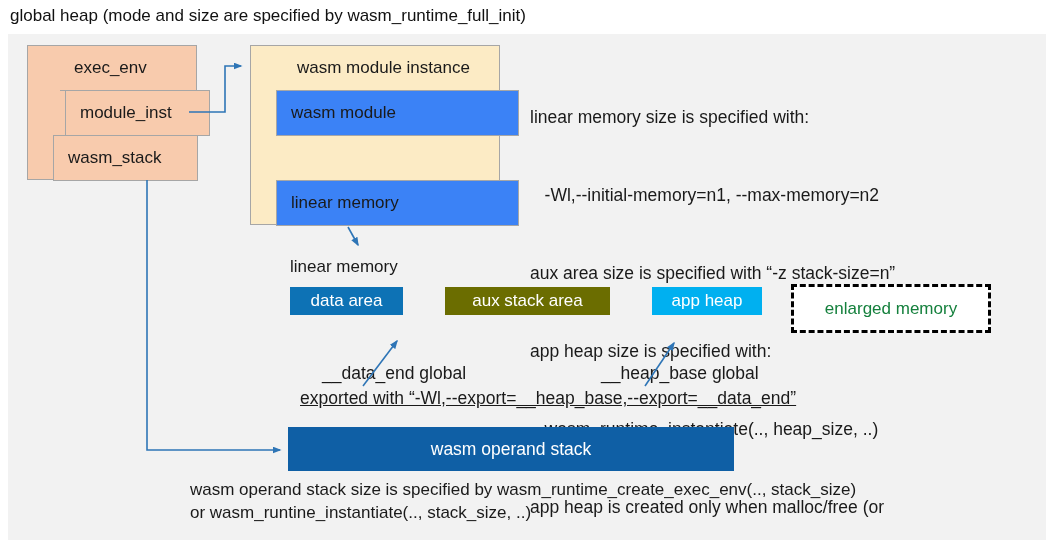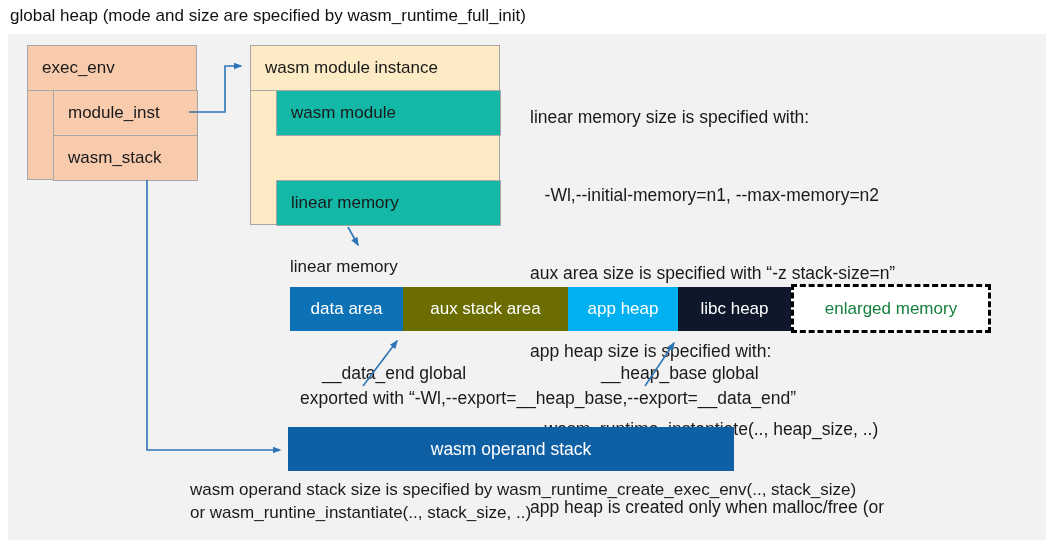--- a/index.html
+++ b/index.html
@@ -11,55 +11,55 @@
     color:#1a1a1a;
     overflow:hidden;
   }
   .stage { position:absolute; left:0; top:0; width:1054px; height:547px;border-radius:27px; }
 
   .page-title { position:absolute; left:10px; top:6px; font-size:17px; color:#111; }
 
   .diagram-bg { position:absolute; left:8px; top:34px; width:1038px; height:506px; background:#F2F2F2; }
 
   
-  .struct-box { position:absolute; border:1px solid #A6A6A6; font-size:17px; }
+  .struct-box { position:absolute; border:1px solid #A6A6A6; font-size:17px;padding-left:32px; }
   .struct-header { height:45px; display:flex; align-items:center; padding-left:14px; border-bottom:1px solid #A6A6A6; }
   .struct-row { position:absolute; border:1px solid #A6A6A6; display:flex; align-items:center; padding-left:14px; }
 
   .exec-env { left:27px; top:45px; width:170px; height:135px; background:#F8CBAD; }
   .exec-env .struct-row { left:25px; width:145px; height:46px; background:#F8CBAD; }
-  .exec-row-0 { top:44px; }
+  .exec-row-0 { top:44px;margin-left:12px; }
   .exec-row-1 { top:89px; }
 
   .mod-inst { left:250px; top:45px; width:250px; height:180px; background:#FCEBC5; }
-  .mod-inst .struct-row { left:25px; width:225px; height:46px; background:#14b8a6; }
+  .mod-inst .struct-row { left:25px; width:243px; height:46px; background:#3b82f6; }
   .mi-row-0 { top:44px; }
   .mi-row-1 { top:89px; }
   .mi-row-2 { top:134px; }
 
   
   .notes-right { position:absolute; left:530px; top:52px; font-size:17.5px; line-height:26px; white-space:pre; }
 
   
   .lm-label { position:absolute; left:290px; top:257px; font-size:17px; }
-  .mem-bar { position:absolute; left:290px; top:287px; height:44px; display:flex; }
+  .mem-bar { position:absolute; left:290px; top:287px; height:28px; display:flex;gap:42px; }
   .seg { display:flex; align-items:center; justify-content:center; color:#ffffff; font-size:17px; white-space:nowrap; }
   .seg-data { width:113px; background:#0D72B5; }
   .seg-aux  { width:165px; background:#6B6D00; }
   .seg-app  { width:110px; background:#00B0F0; }
   .seg-libc { width:113px; background:#0f172a; }
   .seg-enlarged {
     position:absolute; left:791px; top:284px; width:200px; height:49px;
     border:3px dashed #000000; background:#ffffff; color:#15803d;
     display:flex; align-items:center; justify-content:center; font-size:17px;
   }
 
   .ann-data-end  { position:absolute; left:322px; top:363px; font-size:17.5px; }
   .ann-heap-base { position:absolute; left:601px; top:363px; font-size:17.5px; }
-  .ann-exported  { position:absolute; left:300px; top:388px; font-size:17.5px; }
+  .ann-exported  { position:absolute; left:300px; top:388px; font-size:17.5px;text-decoration:underline; }
 
   .operand-bar {
     position:absolute; left:288px; top:427px; width:446px; height:44px;
     background:#0F5FA5; color:#ffffff; display:flex; align-items:center; justify-content:center;
     font-size:17.5px;
   }
   .operand-note-1 { position:absolute; left:190px; top:480px; font-size:17px; }
   .operand-note-2 { position:absolute; left:190px; top:503px; font-size:17px; }
 
   svg.connectors { position:absolute; left:0; top:0; width:1054px; height:547px; pointer-events:none; }

